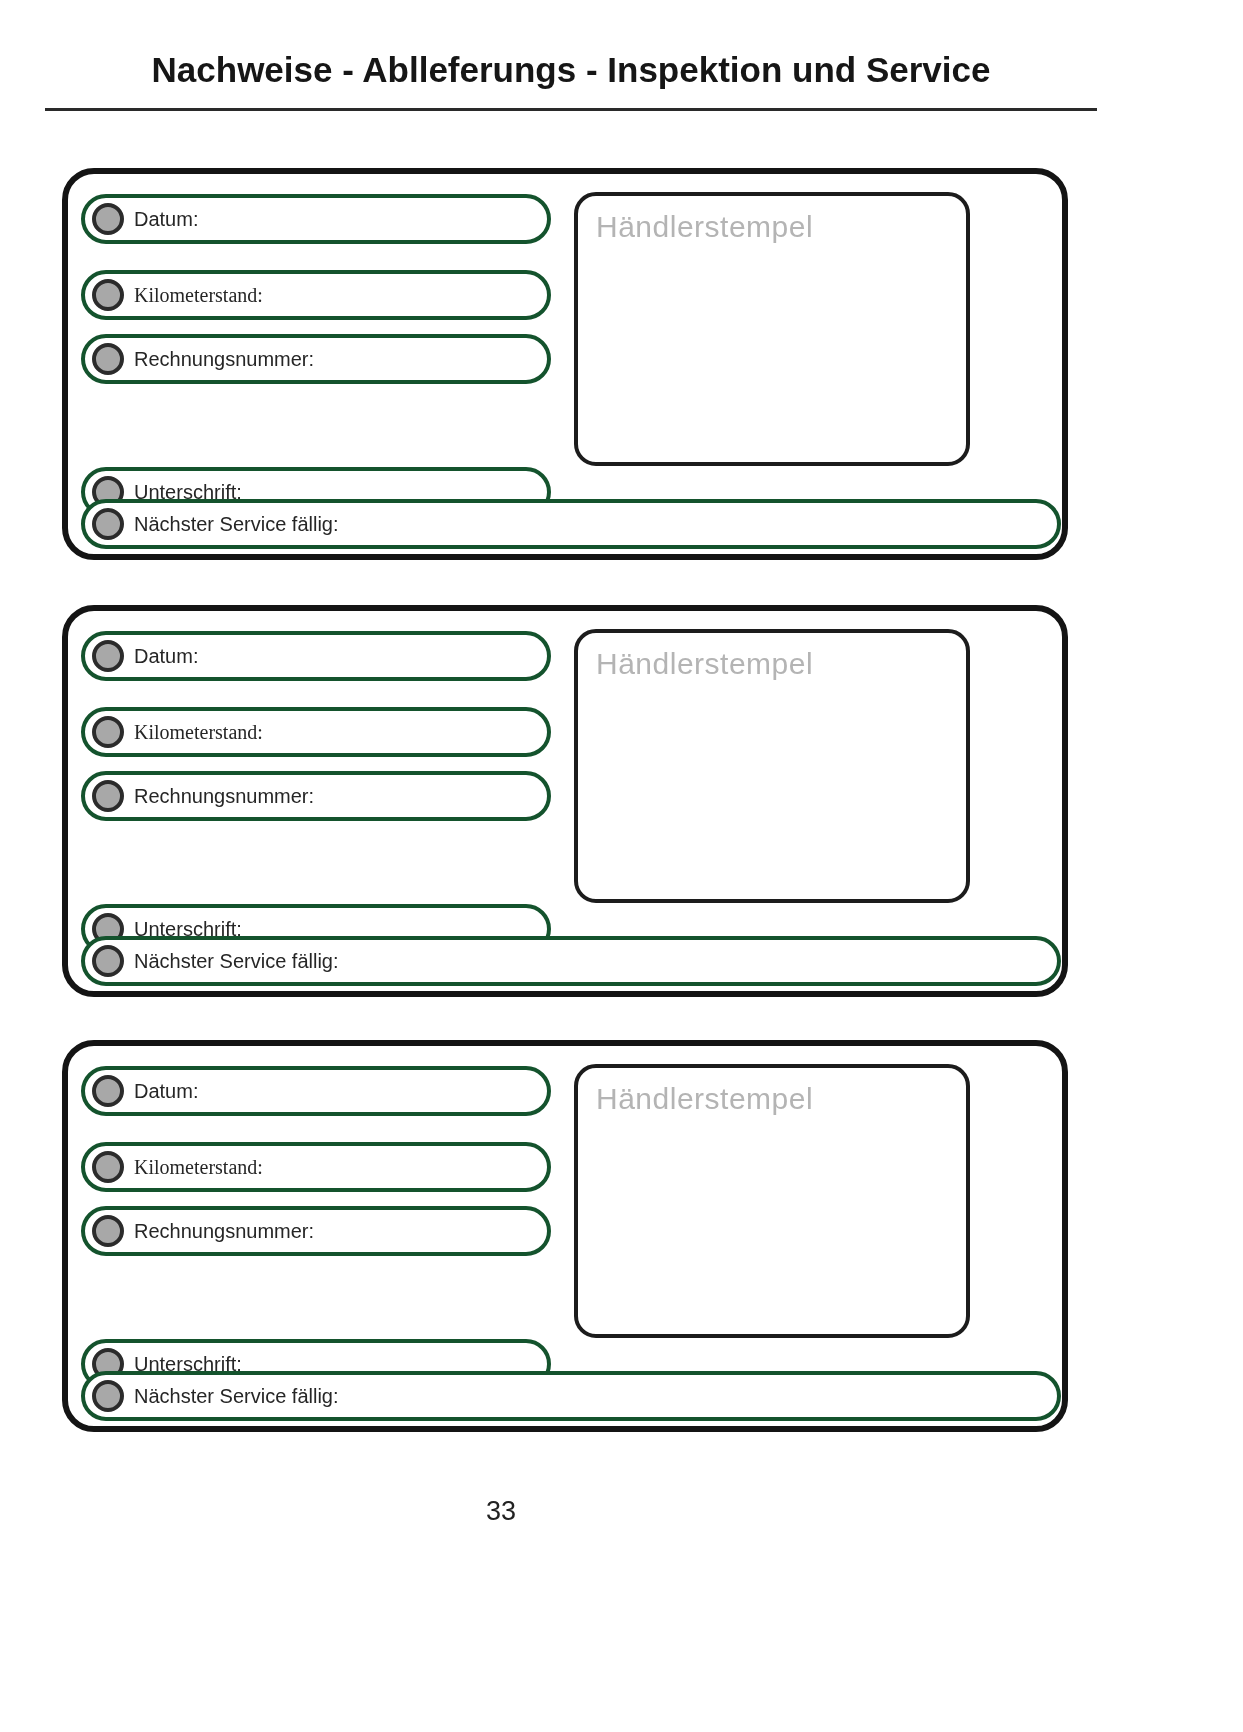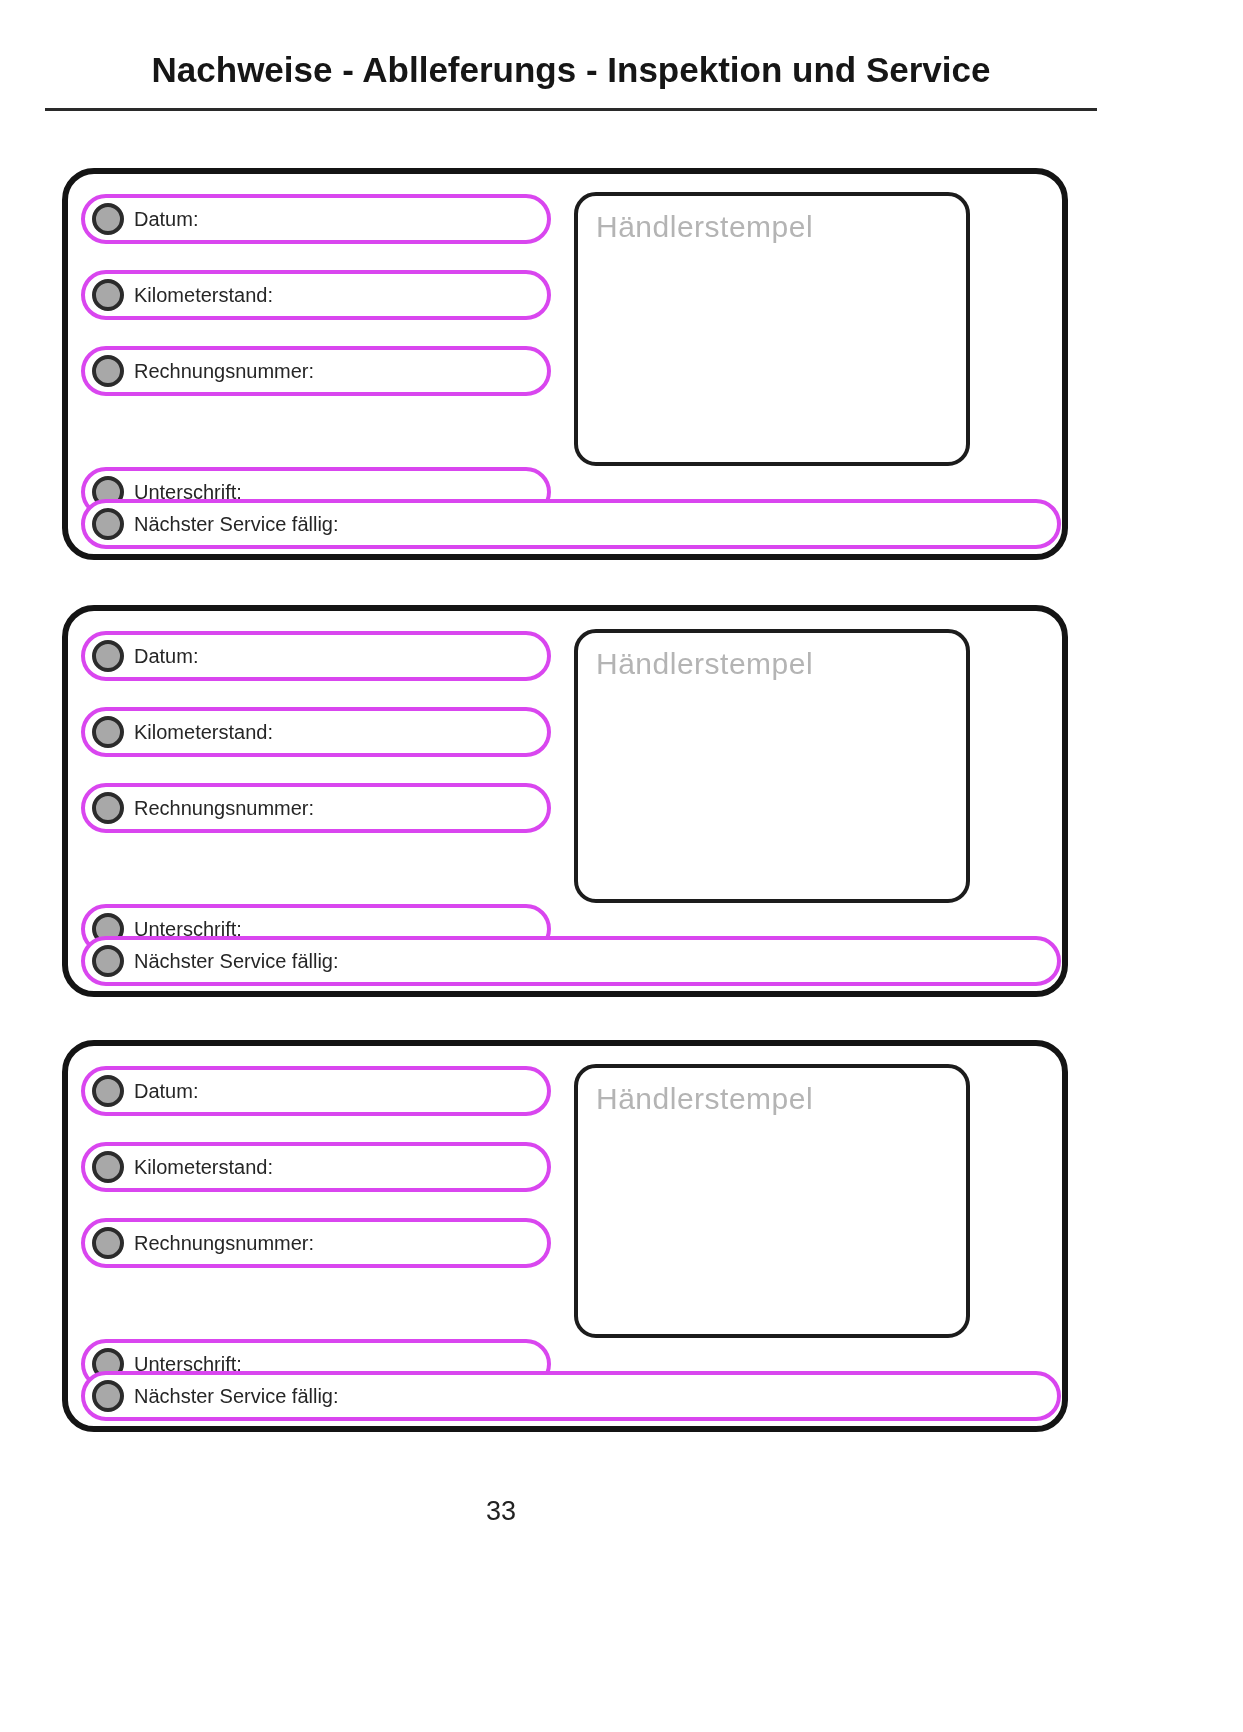--- a/index.html
+++ b/index.html
@@ -35,29 +35,29 @@
     background:#ffffff;
   }
   .block1 { top:168px; }
   .block2 { top:605px; }
   .block3 { top:1040px; }
 
   .pill {
     position:absolute;
     left:13px;
     width:470px; height:50px;
-    border:4px solid #d946ef;
+    border:4px solid #14532d;
     border-radius:26px;
     display:flex;
     align-items:center;
     background:#ffffff;
   }
   .pill.row1 { top:20px; }
-  .pill.row2 { top:96px; }
-  .pill.row3 { top:172px; }
+  .pill.row2 { top:96px;font-family:Liberation Serif, serif; }
+  .pill.row3 { top:160px; }
   .pill.row4 { top:249px;margin-top:44px; }
   .pill.row5 { top:325px; width:980px; }
 
   .bullet {
     width:32px; height:32px;
     margin-left:7px;
     border:4px solid #2b2b2b;
     border-radius:50%;
     background:#a8a8a8;
     flex:0 0 auto;

